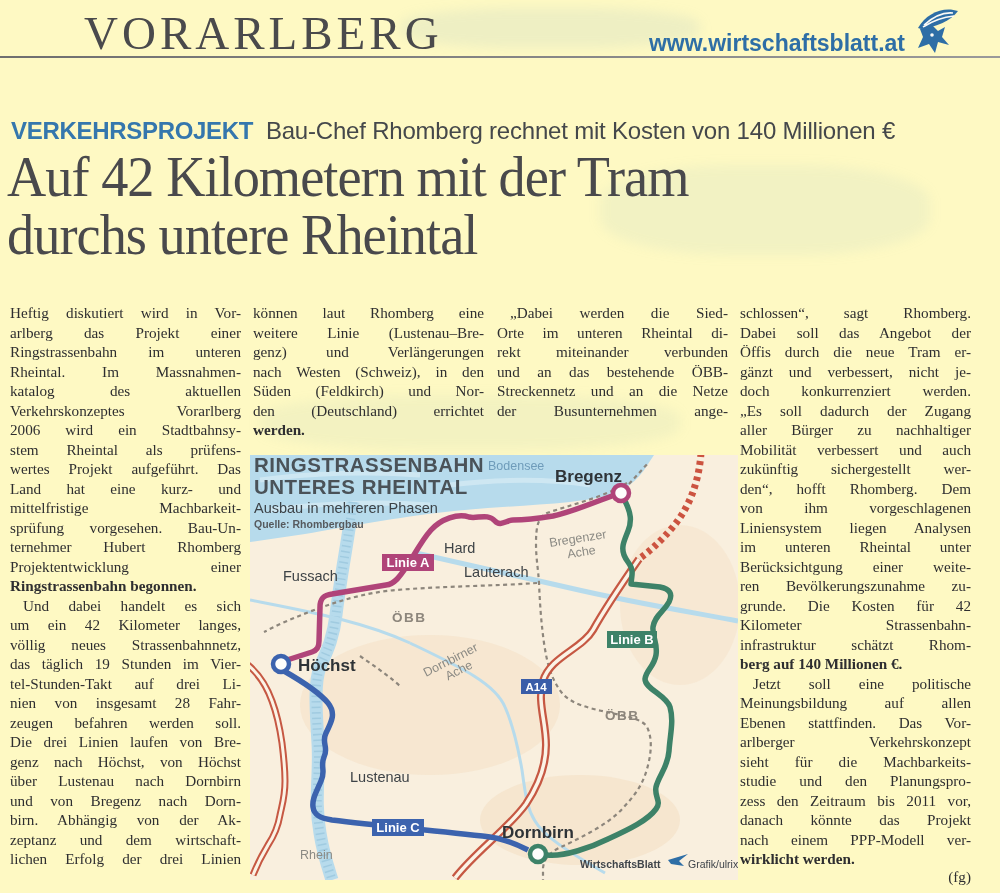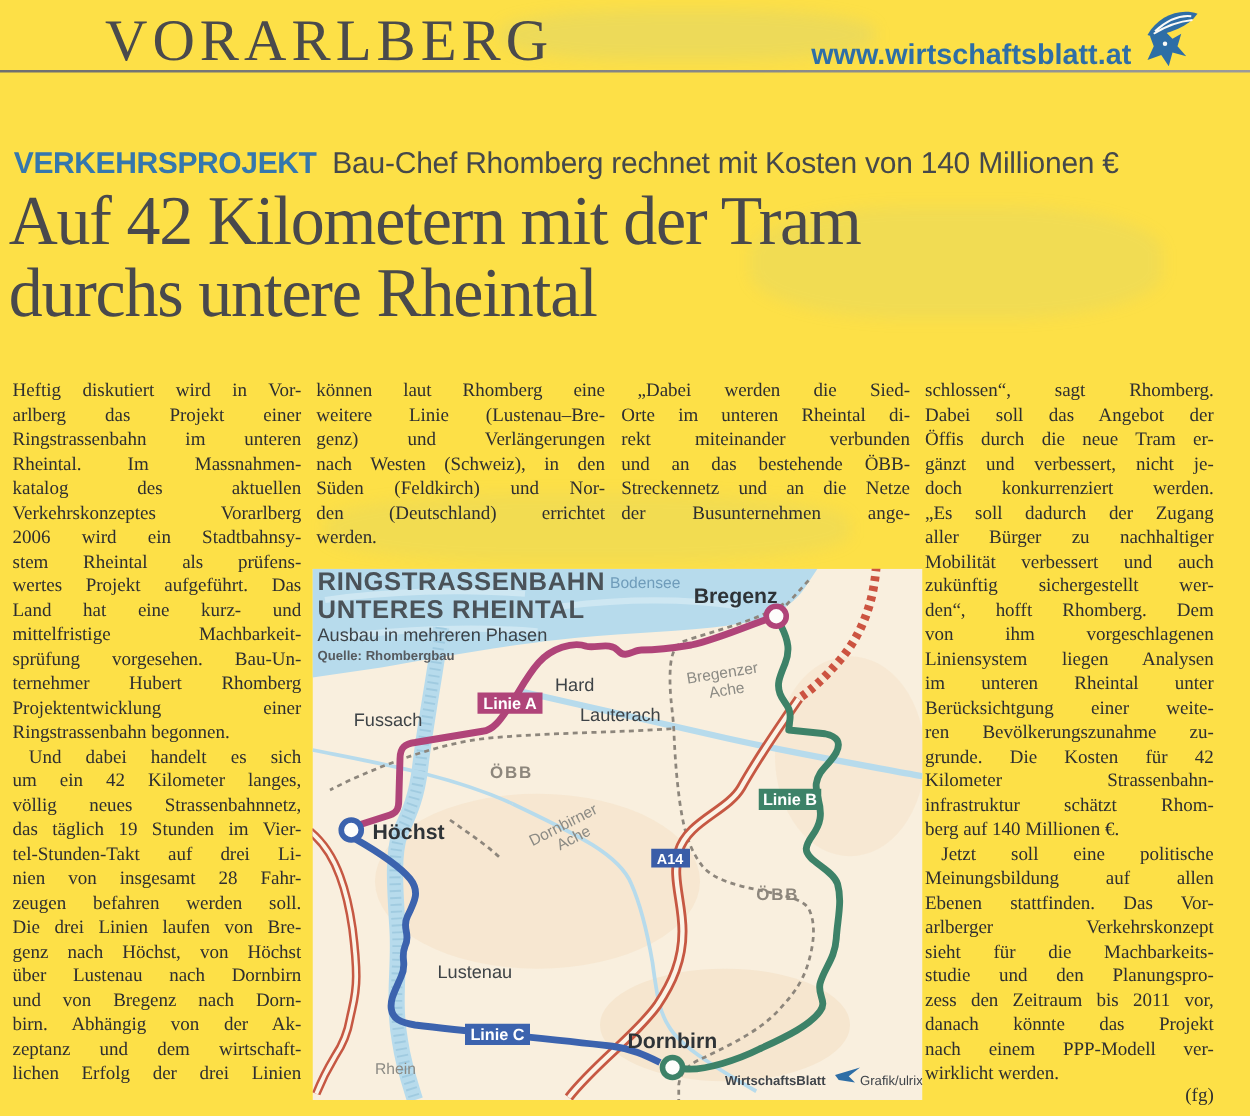--- a/index.html
+++ b/index.html
@@ -1,17 +1,17 @@
 <!DOCTYPE html>
 <html lang="de"><head>
 <meta charset="utf-8">
 <style>
   html,body{margin:0;padding:0;}
   body{background:#e8e6e1;font-family:"Liberation Serif",serif;}
-  .page{position:relative;width:1000px;height:893px;background:#fde047;overflow:hidden;
+  .page{position:relative;width:1000px;height:893px;background:#fef9c3;overflow:hidden;
         box-shadow:0 0 6px rgba(0,0,0,.25);}
   
   .ghost{position:absolute;border-radius:40%;filter:blur(6px);pointer-events:none;}
   .g1{left:400px;top:8px;width:300px;height:40px;background:rgba(140,185,200,.14);}
   .g2{left:600px;top:165px;width:330px;height:90px;background:rgba(140,185,200,.10);}
   .g3{left:260px;top:395px;width:420px;height:55px;background:rgba(150,190,180,.10);}
 
   
   .section-title{position:absolute;left:84px;top:6px;font-size:47px;letter-spacing:4px;
                  color:#4a4a4c;font-family:"Liberation Serif",serif;}
@@ -29,21 +29,21 @@
   .headline{position:absolute;left:7px;top:148px;font-size:56px;line-height:58px;
             color:#49494c;letter-spacing:-1px;font-weight:400;
             font-family:"Liberation Serif",serif;transform:scaleX(.97);transform-origin:left top;}
 
   
   .col{position:absolute;top:303px;width:231px;font-size:15.2px;line-height:19.5px;
        color:#2e2e30;}
   .c0{left:10px;}  .c1{left:253px;} .c2{left:497px;} .c3{left:740px;height:585px;}
   .bline{text-align:justify;text-align-last:justify;height:19.5px;overflow:hidden;
          white-space:normal;}
-  .bline.flush{text-align-last:left;}
+  .bline.flush{text-align-last:left;font-weight:bold;}
   .bline.ind{text-indent:13px;}
   .byline{position:absolute;right:0;bottom:2px;font-size:15.2px;color:#2e2e30;}
 
   
   .map{position:absolute;left:250px;top:455px;width:488px;height:425px;}
   .map svg{display:block;}
   .mt{font-family:"Liberation Sans",sans-serif;}
 </style>
 </head>
 <body>

